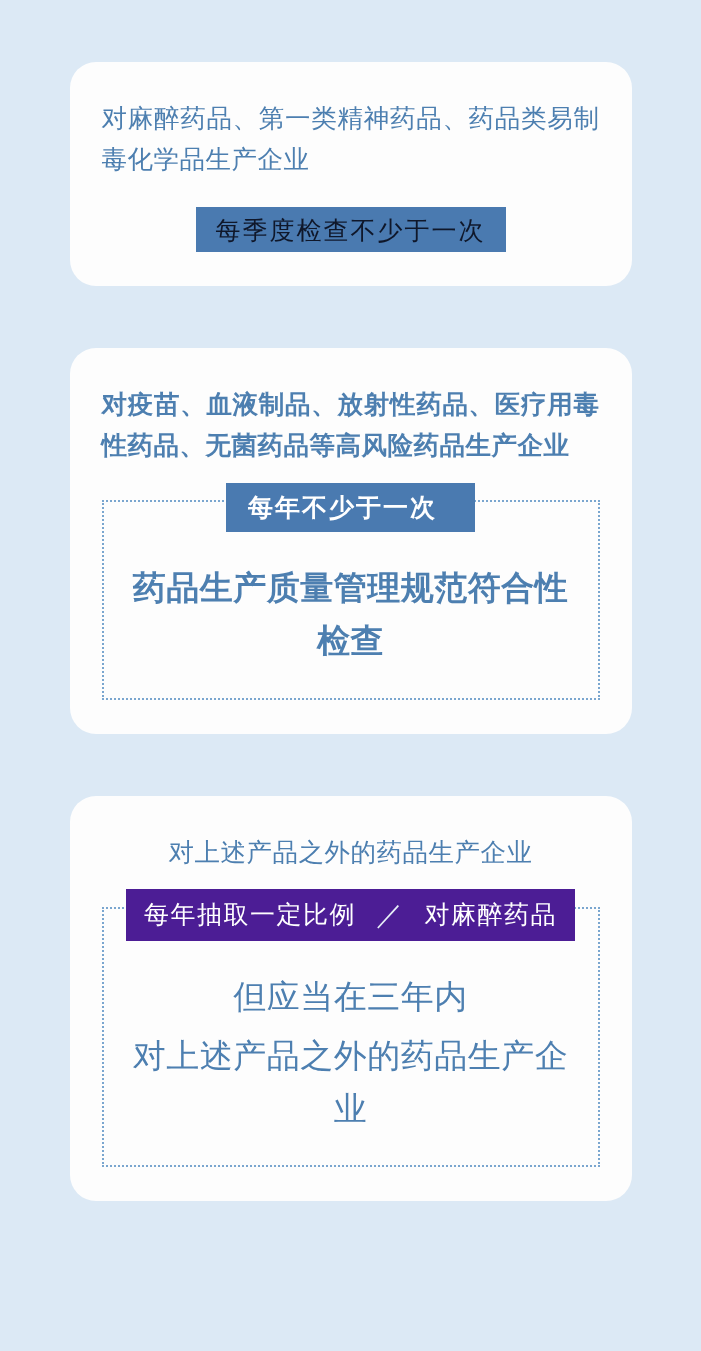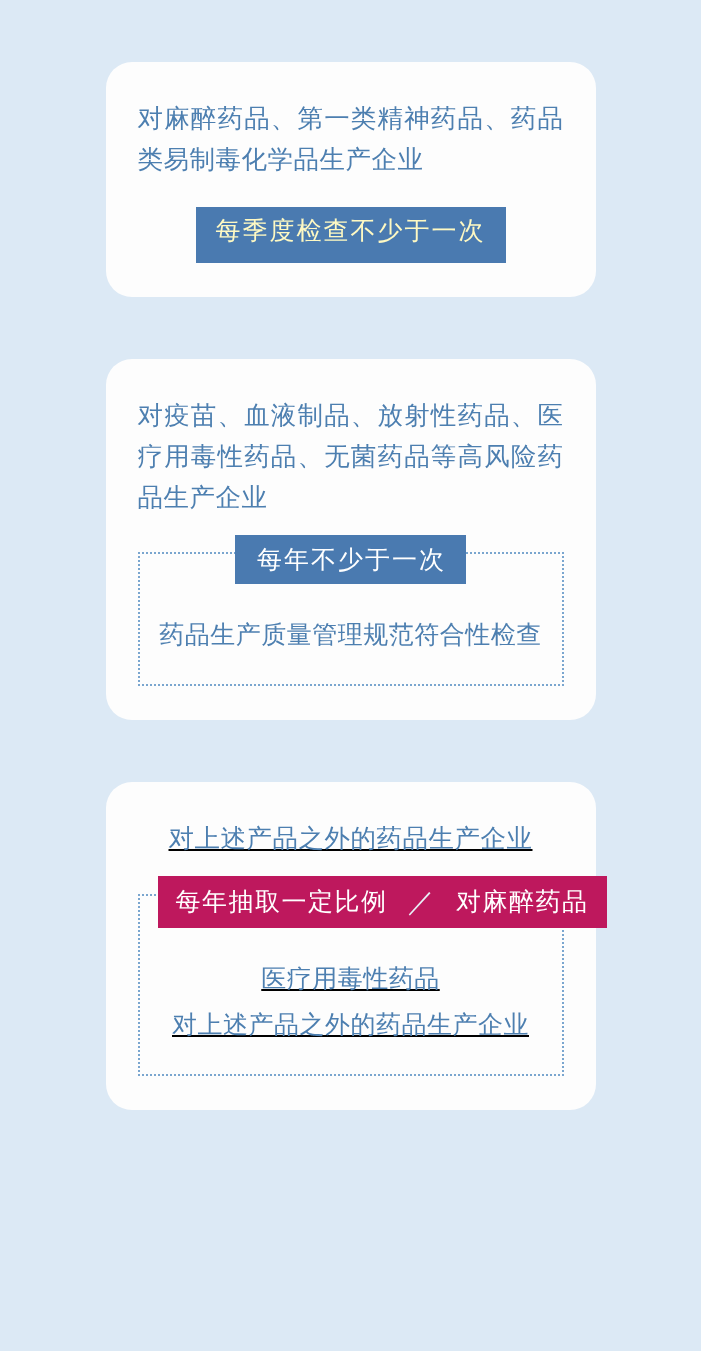--- a/index.html
+++ b/index.html
@@ -20,21 +20,21 @@
     height: 1351px;
     background: #dce9f5;
     box-sizing: border-box;
     padding: 0;
   }
 
   
   .section {
     position: relative;
     margin: 0 auto;
-    width: 490px;
+    width: 562px;
   }
   .badge {
     position: absolute;
     top: 0;
     left: 50%;
     transform: translateX(-50%);
     width: 120px;
     height: 120px;
     border-radius: 50%;
     background: #c9ddee;
@@ -62,78 +62,78 @@
     letter-spacing: 0.5px;
     text-align: justify;
     text-justify: inter-ideograph;
   }
   .lead.center {
     text-align: center;
   }
   .hl {
     display: inline-block;
     background: #4a7ab0;
-    color: #fef9c3;
+    color: #0f172a;
     font-size: 25px;
     letter-spacing: 2px;
-    padding: 8px 20px 18px 20px;
+    padding: 8px 20px 7px 20px;
     line-height: 1.2;
   }
   .hl-wrap {
     text-align: center;
     margin-top: 26px;
   }
   .dashbox {
     border: 2px dotted #7aa6cf;
     margin-top: 34px;
     padding: 0 18px 30px 18px;
     text-align: center;
     position: relative;
   }
   .dashbox .hl-float {
     display: inline-block;
     background: #4a7ab0;
     color: #ffffff;
     font-size: 25px;
     letter-spacing: 2px;
-    padding: 9px 20px 10px 22px;
+    padding: 9px 38px 10px 22px;
     margin-top: -26px;
     line-height: 1.2;
   }
   .dash-text {
     color: #4d7fb0;
-    font-size: 25px;
+    font-size: 33px;
     line-height: 1.6;
     margin-top: 30px;
     letter-spacing: 0.5px;
   }
   .split-bar {
     display: inline-flex;
     align-items: stretch;
-    background: #be185d;
+    background: #4c1d95;
     color: #ffffff;
     font-size: 25px;
     letter-spacing: 1.5px;
     margin-top: -26px;
   }
   .split-bar .seg {
     padding: 9px 18px 10px 18px;
     white-space: nowrap;
   }
   .split-bar .slash {
     display: flex;
     align-items: center;
     padding: 0 2px;
     font-size: 27px;
     color: #e8f1f8;
   }
 
   .s1 { margin-top: 6px; }
-  .s2 { margin-top: 40px; }
-  .s3 { margin-top: 44px; text-decoration: underline; }
+  .s2 { margin-top: 40px; font-weight: bold; }
+  .s3 { margin-top: 44px; }
 </style>
 </head>
 <body>
 
 <div class="page">
 
   <div class="section s1">
     <div class="badge">（一）</div>
     <div class="card">
       <div class="lead">对麻醉药品、第一类精神药品、药品类易制毒化学品生产企业</div>
@@ -157,19 +157,19 @@
   <div class="section s3">
     <div class="badge">（三）</div>
     <div class="card">
       <div class="lead center">对上述产品之外的药品生产企业</div>
       <div class="dashbox">
         <span class="split-bar">
           <span class="seg">每年抽取一定比例</span>
           <span class="slash">／</span>
           <span class="seg">对麻醉药品</span>
         </span>
-        <div class="dash-text">医疗用毒性药品</div>
+        <div class="dash-text">但应当在三年内</div>
         <div class="dash-text" style="margin-top:6px;">对上述产品之外的药品生产企业</div>
       </div>
     </div>
   </div>
 
 </div>
 
 </body></html>

